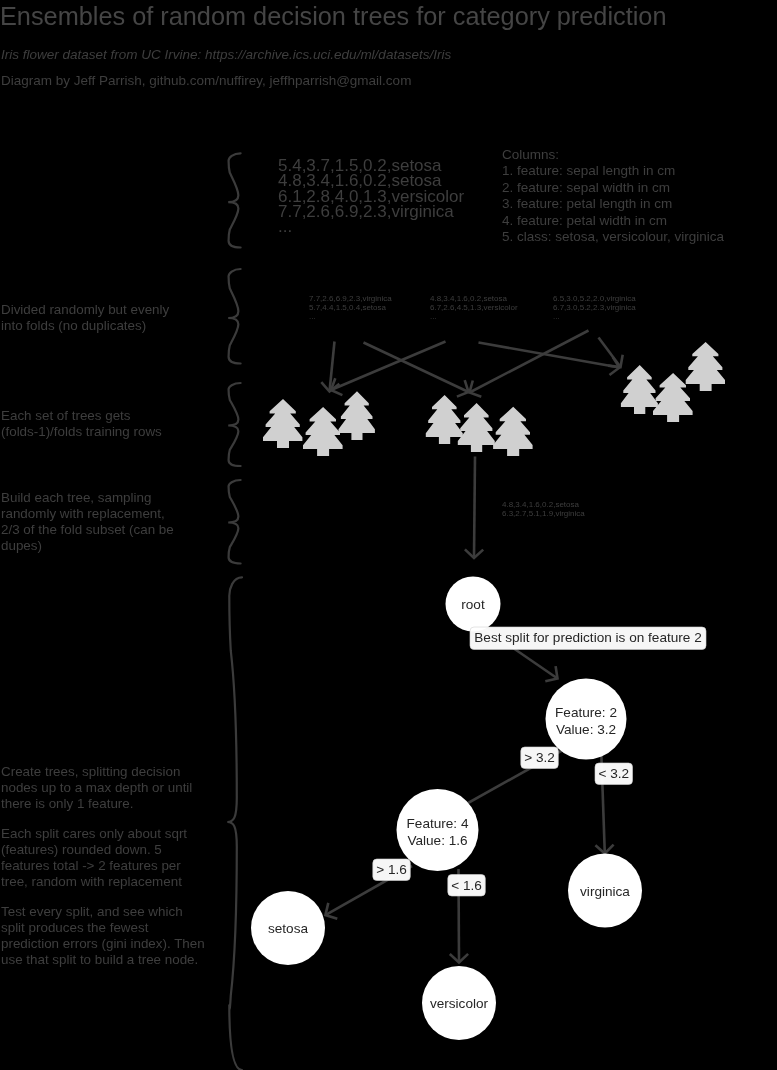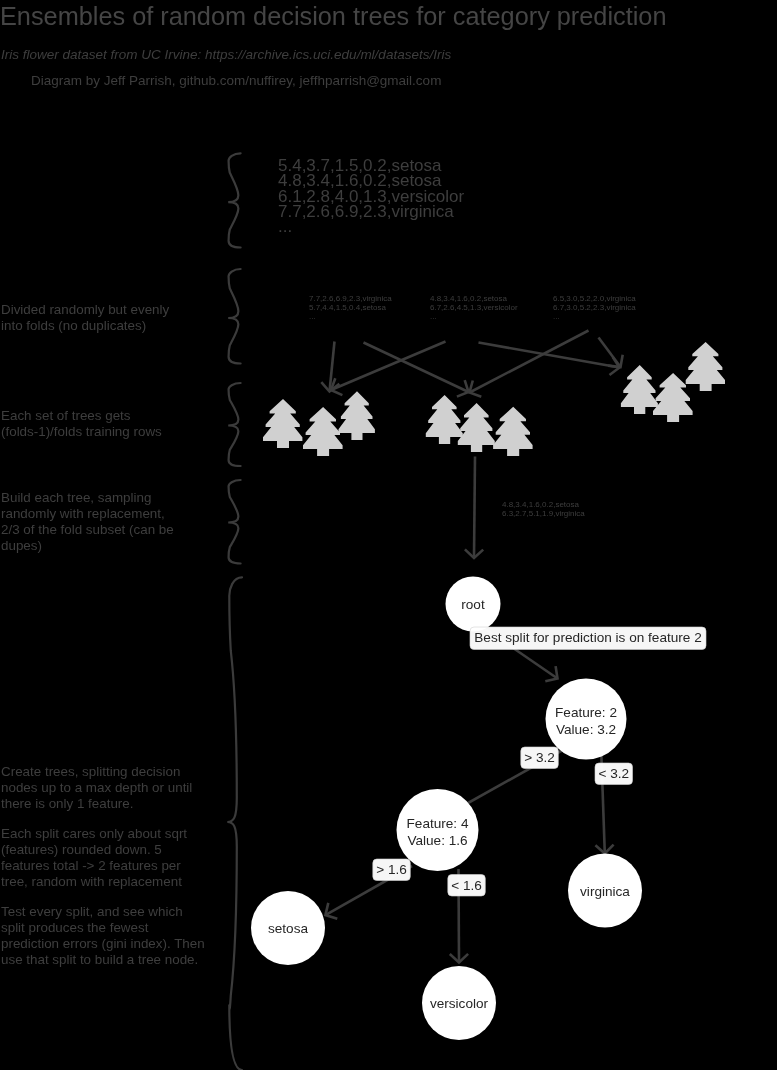--- a/index.html
+++ b/index.html
@@ -3,21 +3,21 @@
 <meta charset="utf-8">
 <title>Ensembles of random decision trees for category prediction</title>
 <style>
   html,body{margin:0;padding:0;background:#000;width:777px;height:1070px;overflow:hidden;}
   body{font-family:"Liberation Sans",sans-serif;-webkit-font-smoothing:antialiased;}
   #stage{position:relative;width:777px;height:770px;background:#000;}
   .abs{position:absolute;white-space:pre;}
   #title{left:0px;top:1px;font-size:25.3px;color:#454545;line-height:30px;}
   .sub{color:#3e3e3e;font-size:13.5px;line-height:16px;}
   #sub1{left:1px;top:47px;font-style:italic;}
-  #sub2{left:1px;top:73px;margin-left:30px;}
+  #sub2{left:1px;top:73px;}
   .stage-label{color:#3e3e3e;font-size:13.4px;line-height:16px;}
   .data-rows{color:#3e3e3e;font-size:17px;line-height:15.3px;}
   .cols{color:#3e3e3e;font-size:13.5px;line-height:16.4px;}
   .mini{color:#3e3e3e;font-size:8px;line-height:9.2px;}
   #svgmain{position:absolute;left:0;top:0;width:777px;height:1070px;}
   .nodecirc{fill:#fff;}
   .nodetext{font-family:"Liberation Sans",sans-serif;font-size:13.6px;fill:#262626;text-anchor:middle;}
   .pill{fill:rgba(255,255,255,0.965);stroke:rgba(210,210,210,0.6);stroke-width:1;}
   .pilltext{font-family:"Liberation Sans",sans-serif;font-size:13.6px;fill:#262626;text-anchor:middle;}
   .edge{stroke:#3c3c3c;stroke-width:2.6;fill:none;}
@@ -51,20 +51,26 @@
   <div class="abs stage-label" style="left:1px;top:904px">Test every split, and see which
 split produces the fewest
 prediction errors (gini index). Then
 use that split to build a tree node.</div>
 
   <div class="abs data-rows" style="left:278px;top:158px">5.4,3.7,1.5,0.2,setosa
 4.8,3.4,1.6,0.2,setosa
 6.1,2.8,4.0,1.3,versicolor
 7.7,2.6,6.9,2.3,virginica
 ...</div>
+  <div class="abs cols" style="left:502px;top:147px">Columns:
+1. feature: sepal length in cm
+2. feature: sepal width in cm
+3. feature: petal length in cm
+4. feature: petal width in cm
+5. class: setosa, versicolour, virginica</div>
 
   <div class="abs mini" style="left:309px;top:294px">7.7,2.6,6.9,2.3,virginica
 5.7,4.4,1.5,0.4,setosa
 ...</div>
   <div class="abs mini" style="left:430px;top:294px">4.8,3.4,1.6,0.2,setosa
 6.7,2.6,4.5,1.3,versicolor
 ...</div>
   <div class="abs mini" style="left:553px;top:294px">6.5,3.0,5.2,2.0,virginica
 6.7,3.0,5.2,2.3,virginica
 ...</div>

